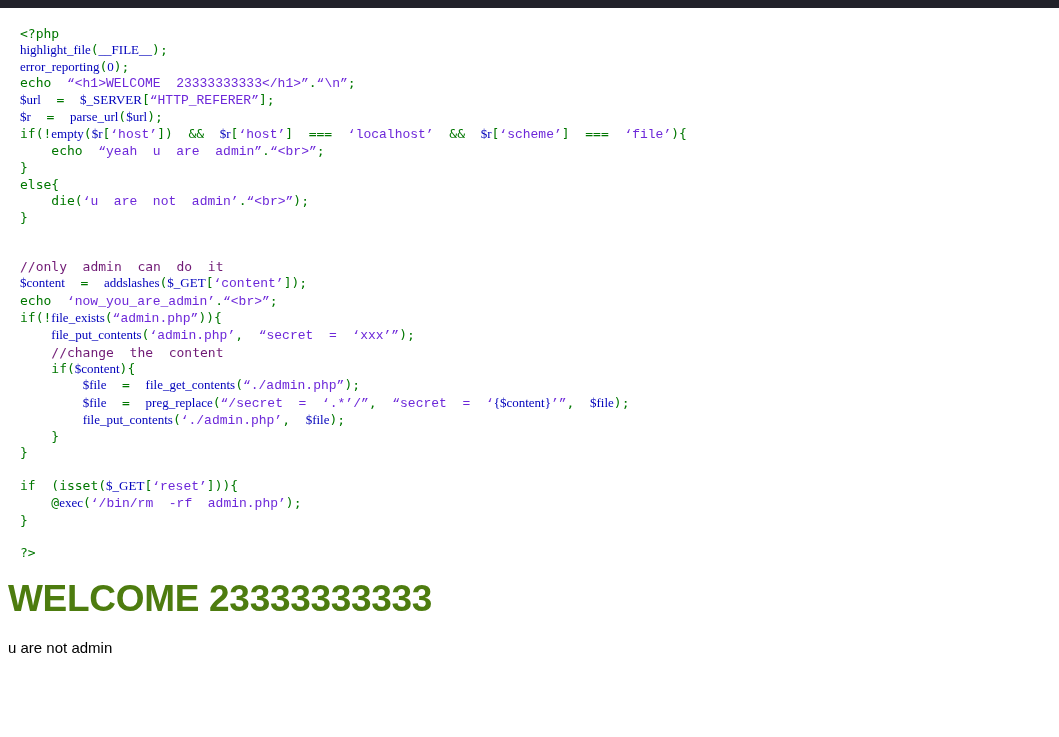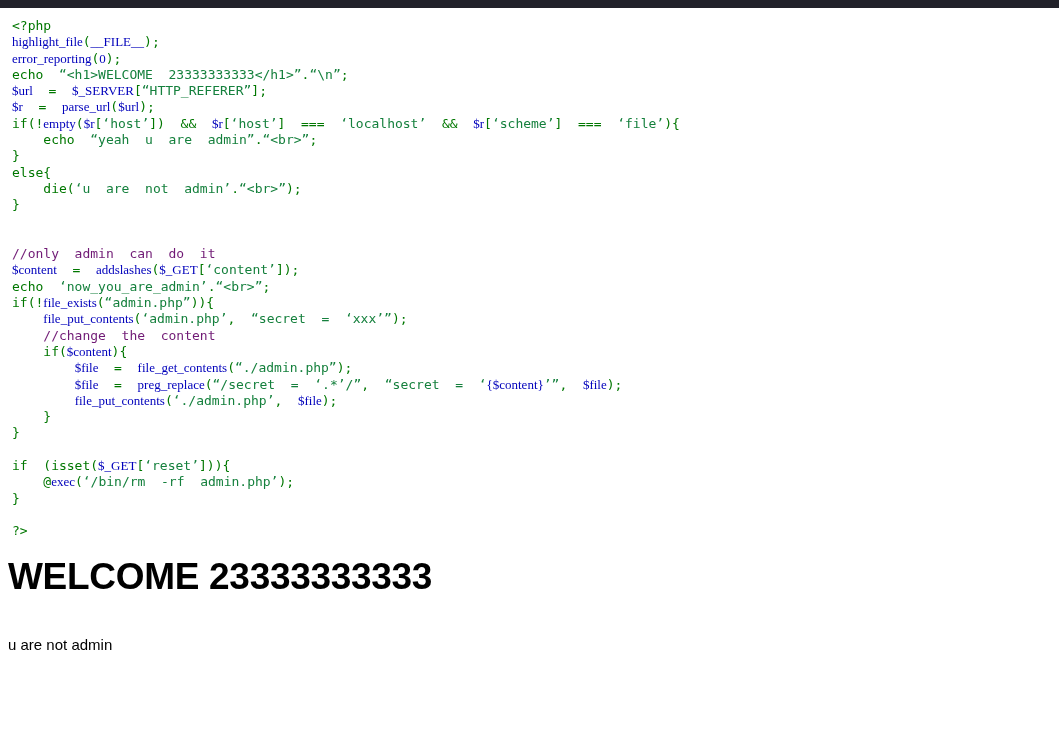--- a/index.html
+++ b/index.html
@@ -20,56 +20,56 @@
   }
   #page-body {
     padding: 0;
   }
   
   .code-block {
     font-family: "DejaVu Sans Mono", "Liberation Mono", monospace;
     font-size: 13px;
     line-height: 16.3px;
     white-space: pre;
-    margin: 4px;
+    margin: 12px;
     padding: 6px 0 0 8px;
     color: #0000BB;
     letter-spacing: 0px;
   }
   .code-line {
     min-height: 16.3px;
     white-space: pre;
   }
   .blank-line {
     height: 16.3px;
   }
   
   .t-default  { color: #0000BB; font-family: Liberation Serif, serif; }
   .t-keyword  { color: #007700; }
-  .t-string   { color: #15803d; }
+  .t-string   { color: #6d28d9; font-family: Liberation Mono, monospace; }
   .t-comment  { color: #701a75; }
 
   
   .render-output {
     padding: 0 8px;
   }
   .render-output h1 {
     font-family: "Liberation Sans", sans-serif;
     font-size: 37px;
     font-weight: bold;
-    color: #000000;
+    color: #4d7c0f;
     margin: 18px 0 0 0;
     line-height: 1.05;
     letter-spacing: -0.3px;
   }
   .render-output .body-text {
     font-family: "Liberation Sans", sans-serif;
     font-size: 15px;
     color: #000000;
-    margin-top: 40px;
+    margin-top: 21px;
   }
 </style>
 </head>
 <body>
 
 <div id="top-chrome-bar"></div>
 
 <div id="page-body">
 
   <div class="code-block" id="source-code"><div class="code-line"><span class="t-keyword">&lt;?php</span></div><div class="code-line"><span class="t-default">highlight_file</span><span class="t-keyword">(</span><span class="t-default">__FILE__</span><span class="t-keyword">)</span><span class="t-keyword">;</span></div><div class="code-line"><span class="t-default">error_reporting</span><span class="t-keyword">(</span><span class="t-default">0</span><span class="t-keyword">)</span><span class="t-keyword">;</span></div><div class="code-line"><span class="t-keyword">echo </span><span class="t-string"> “&lt;h1&gt;WELCOME  23333333333&lt;/h1&gt;”</span><span class="t-keyword">.</span><span class="t-string">“\n”</span><span class="t-keyword">;</span></div><div class="code-line"><span class="t-default">$url</span><span class="t-keyword">  =  </span><span class="t-default">$_SERVER</span><span class="t-keyword">[</span><span class="t-string">“HTTP_REFERER”</span><span class="t-keyword">]</span><span class="t-keyword">;</span></div><div class="code-line"><span class="t-default">$r</span><span class="t-keyword">  =  </span><span class="t-default">parse_url</span><span class="t-keyword">(</span><span class="t-default">$url</span><span class="t-keyword">)</span><span class="t-keyword">;</span></div><div class="code-line"><span class="t-keyword">if</span><span class="t-keyword">(!</span><span class="t-default">empty</span><span class="t-keyword">(</span><span class="t-default">$r</span><span class="t-keyword">[</span><span class="t-string">‘host’</span><span class="t-keyword">])</span><span class="t-keyword">  &amp;&amp;  </span><span class="t-default">$r</span><span class="t-keyword">[</span><span class="t-string">‘host’</span><span class="t-keyword">]</span><span class="t-keyword">  ===  </span><span class="t-string">‘localhost’</span><span class="t-keyword">  &amp;&amp;  </span><span class="t-default">$r</span><span class="t-keyword">[</span><span class="t-string">‘scheme’</span><span class="t-keyword">]</span><span class="t-keyword">  ===  </span><span class="t-string">‘file’</span><span class="t-keyword">){</span></div><div class="code-line"><span class="t-keyword">    </span><span class="t-keyword">echo </span><span class="t-string"> “yeah  u  are  admin”</span><span class="t-keyword">.</span><span class="t-string">“&lt;br&gt;”</span><span class="t-keyword">;</span></div><div class="code-line"><span class="t-keyword">}</span></div><div class="code-line"><span class="t-keyword">else</span><span class="t-keyword">{</span></div><div class="code-line"><span class="t-keyword">    </span><span class="t-keyword">die</span><span class="t-keyword">(</span><span class="t-string">‘u  are  not  admin’</span><span class="t-keyword">.</span><span class="t-string">“&lt;br&gt;”</span><span class="t-keyword">)</span><span class="t-keyword">;</span></div><div class="code-line"><span class="t-keyword">}</span></div><div class="code-line blank-line">&nbsp;</div><div class="code-line blank-line">&nbsp;</div><div class="code-line"><span class="t-comment">//only  admin  can  do  it</span></div><div class="code-line"><span class="t-default">$content</span><span class="t-keyword">  =  </span><span class="t-default">addslashes</span><span class="t-keyword">(</span><span class="t-default">$_GET</span><span class="t-keyword">[</span><span class="t-string">‘content’</span><span class="t-keyword">])</span><span class="t-keyword">;</span></div><div class="code-line"><span class="t-keyword">echo </span><span class="t-string"> ‘now_you_are_admin’</span><span class="t-keyword">.</span><span class="t-string">“&lt;br&gt;”</span><span class="t-keyword">;</span></div><div class="code-line"><span class="t-keyword">if</span><span class="t-keyword">(!</span><span class="t-default">file_exists</span><span class="t-keyword">(</span><span class="t-string">“admin.php”</span><span class="t-keyword">)){</span></div><div class="code-line"><span class="t-keyword">    </span><span class="t-default">file_put_contents</span><span class="t-keyword">(</span><span class="t-string">‘admin.php’</span><span class="t-keyword">,  </span><span class="t-string">“secret  =  ‘xxx’”</span><span class="t-keyword">)</span><span class="t-keyword">;</span></div><div class="code-line"><span class="t-keyword">    </span><span class="t-comment">//change  the  content</span></div><div class="code-line"><span class="t-keyword">    </span><span class="t-keyword">if</span><span class="t-keyword">(</span><span class="t-default">$content</span><span class="t-keyword">){</span></div><div class="code-line"><span class="t-keyword">        </span><span class="t-default">$file</span><span class="t-keyword">  =  </span><span class="t-default">file_get_contents</span><span class="t-keyword">(</span><span class="t-string">“./admin.php”</span><span class="t-keyword">)</span><span class="t-keyword">;</span></div><div class="code-line"><span class="t-keyword">        </span><span class="t-default">$file</span><span class="t-keyword">  =  </span><span class="t-default">preg_replace</span><span class="t-keyword">(</span><span class="t-string">“/secret  =  ‘.*’/”</span><span class="t-keyword">,  </span><span class="t-string">“secret  =  ‘</span><span class="t-default">{$content}</span><span class="t-string">’”</span><span class="t-keyword">,  </span><span class="t-default">$file</span><span class="t-keyword">)</span><span class="t-keyword">;</span></div><div class="code-line"><span class="t-keyword">        </span><span class="t-default">file_put_contents</span><span class="t-keyword">(</span><span class="t-string">‘./admin.php’</span><span class="t-keyword">,  </span><span class="t-default">$file</span><span class="t-keyword">)</span><span class="t-keyword">;</span></div><div class="code-line"><span class="t-keyword">    }</span></div><div class="code-line"><span class="t-keyword">}</span></div><div class="code-line blank-line">&nbsp;</div><div class="code-line"><span class="t-keyword">if</span><span class="t-keyword">  (</span><span class="t-keyword">isset</span><span class="t-keyword">(</span><span class="t-default">$_GET</span><span class="t-keyword">[</span><span class="t-string">‘reset’</span><span class="t-keyword">])){</span></div><div class="code-line"><span class="t-keyword">    </span><span class="t-keyword">@</span><span class="t-default">exec</span><span class="t-keyword">(</span><span class="t-string">‘/bin/rm  -rf  admin.php’</span><span class="t-keyword">)</span><span class="t-keyword">;</span></div><div class="code-line"><span class="t-keyword">}</span></div><div class="code-line blank-line">&nbsp;</div><div class="code-line"><span class="t-keyword">?&gt;</span></div></div>

